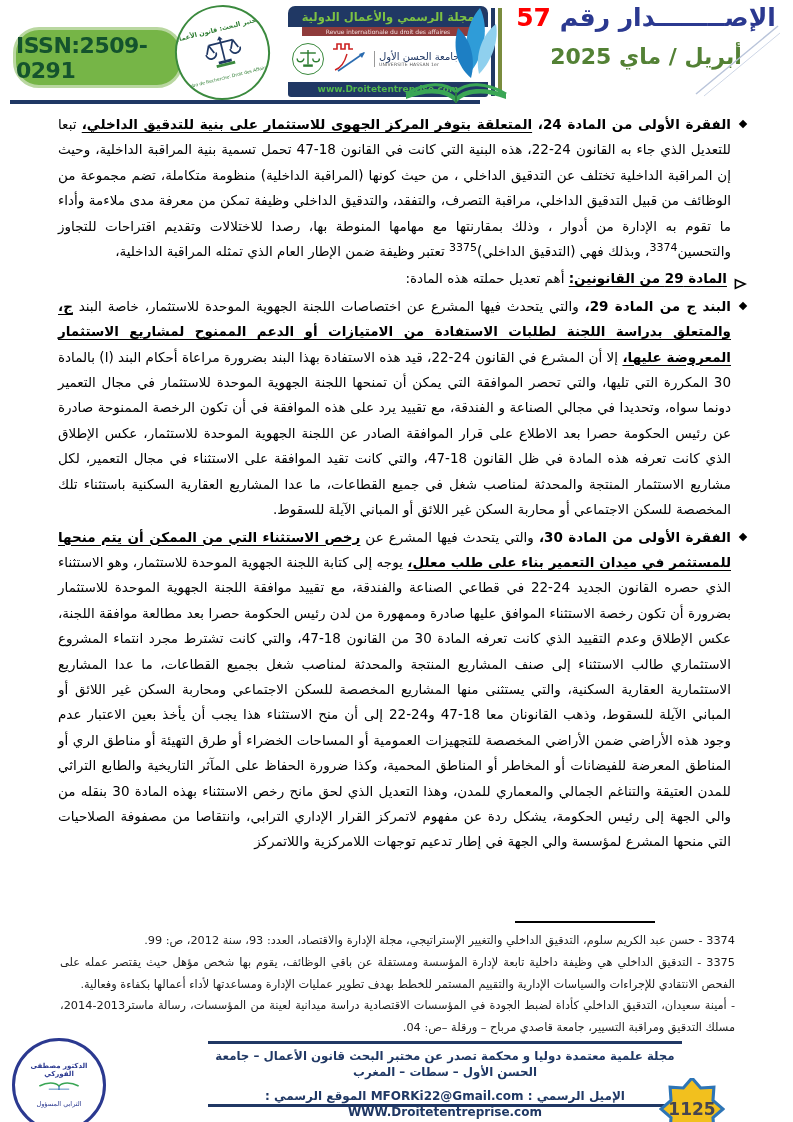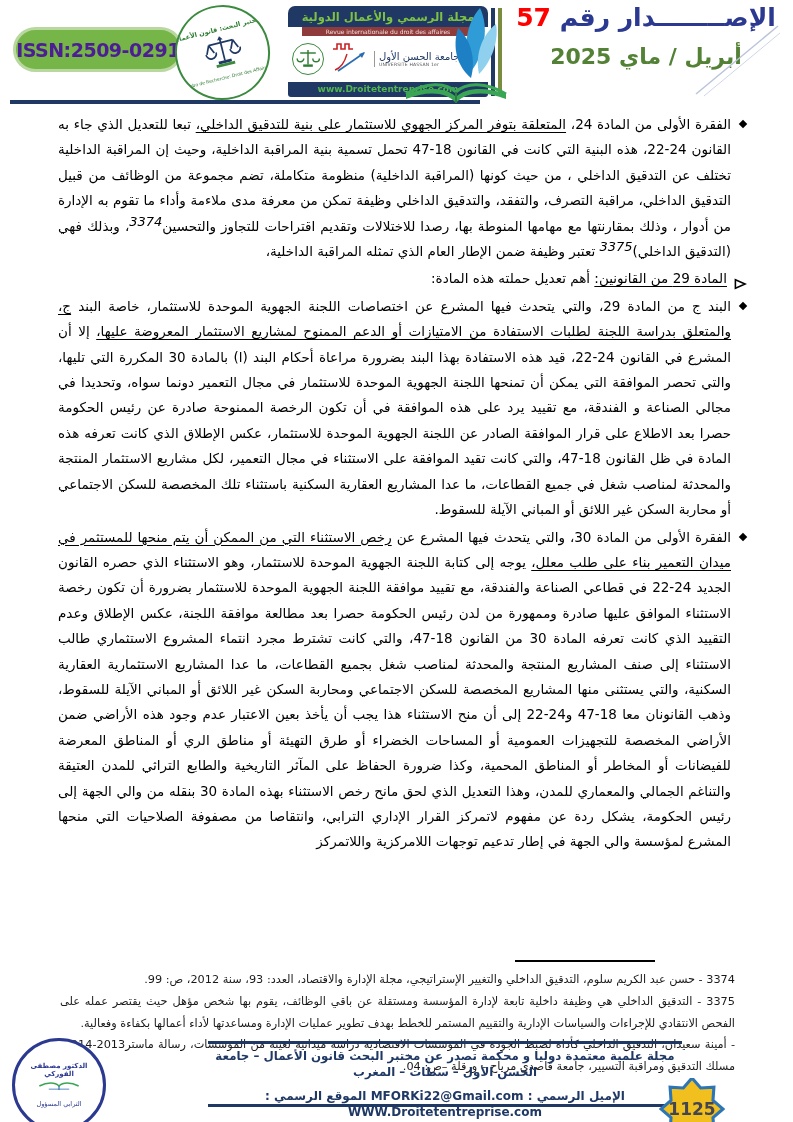--- a/index.html
+++ b/index.html
@@ -5,23 +5,23 @@
   * { margin:0; padding:0; box-sizing:border-box; }
   html,body { background:#9a9a9a; }
   .page{
     position:relative; width:793px; height:1122px; margin:0 auto;
     background:#ffffff; overflow:hidden;
     font-family:"DejaVu Sans", sans-serif;
   }
 
   
   .issn-pill{
-    position:absolute; left:13px; top:27px; width:170px; height:45px;
+    position:absolute; left:13px; top:27px; width:170px; height:61px;
     background:#76b547; border:3px solid #b9d7a0; border-radius:26px;
-    color:#4c1d95; font-weight:bold; font-size:19px; letter-spacing:-0.5px;
+    color:#14532d; font-weight:bold; font-size:22px; letter-spacing:-0.5px;
     display:flex; align-items:center; justify-content:center; direction:ltr;
   }
   .lab-seal{
     position:absolute; left:175px; top:5px; width:95px; height:95px;
     border-radius:50%; background:#fff; border:2px solid #3b8a3e;
     display:flex; flex-direction:column; align-items:center; justify-content:center;
     transform:rotate(-14deg); overflow:hidden; text-align:center;
   }
   .lab-seal .seal-top{ font-size:6.5px; font-weight:bold; color:#2e7d32; direction:rtl; }
   .lab-seal .seal-bottom{ font-size:4.5px; color:#2e7d32; }
@@ -64,26 +64,26 @@
     direction:rtl; padding:4px 46px 0 58px; color:#000;
   }
   .block{ position:relative; font-size:13.5px; line-height:25.4px; text-align:justify; }
   .bullet-block{ padding-right:16px; margin-bottom:2px; }
   .bullet-marker{
     position:absolute; right:1px; top:9px; width:6px; height:6px;
     background:#000; transform:rotate(45deg);
   }
   .heading-block{ padding-right:20px; margin:1px 0 2px; }
   .arrow-marker{ position:absolute; right:0; top:7px; }
-  .b{ font-weight:normal; }
+  .b{ font-weight:bold; }
   .u{ text-decoration:underline; text-underline-offset:3px; }
-  sup{ font-size:13px; line-height:0;font-style:italic; }
-
-  
-  #footnotes{ position:absolute; top:960px; right:58px; left:60px; direction:rtl; color:#1a1a1a; }
+  sup{ font-size:11px; line-height:0; }
+
+  
+  #footnotes{ position:absolute; top:921px; right:58px; left:60px; direction:rtl; color:#1a1a1a; }
   .fn-sep{ width:140px; height:2px; background:#000; margin-right:80px; margin-bottom:7px; }
   .footnote{ font-size:11.3px; line-height:21.8px; text-align:justify; }
 
   
   .footer-topline{ position:absolute; left:208px; top:1041px; width:474px; height:3px; background:#203864; }
   .footer-botline{ position:absolute; left:208px; top:1104px; width:474px; height:3px; background:#203864; }
   .footer-text{
     position:absolute; left:208px; top:1048px; width:474px;
     direction:rtl; text-align:center; color:#203864; font-weight:bold;
   }

